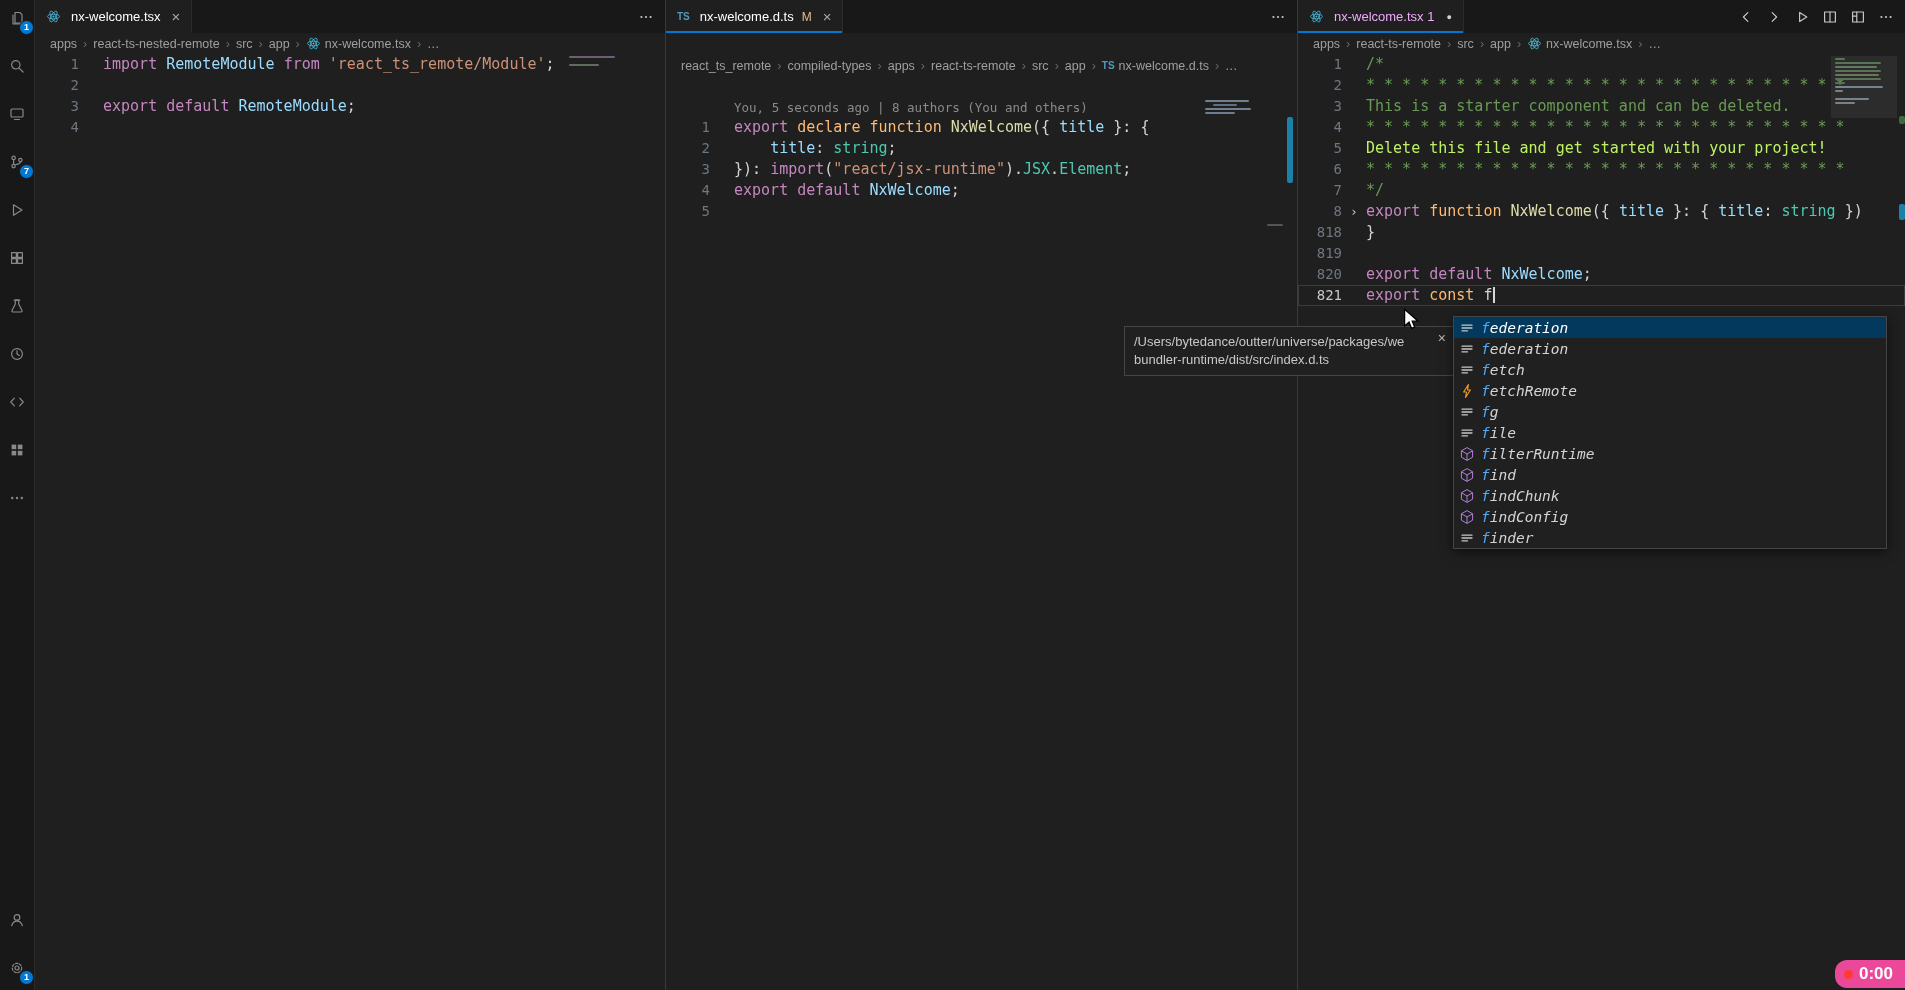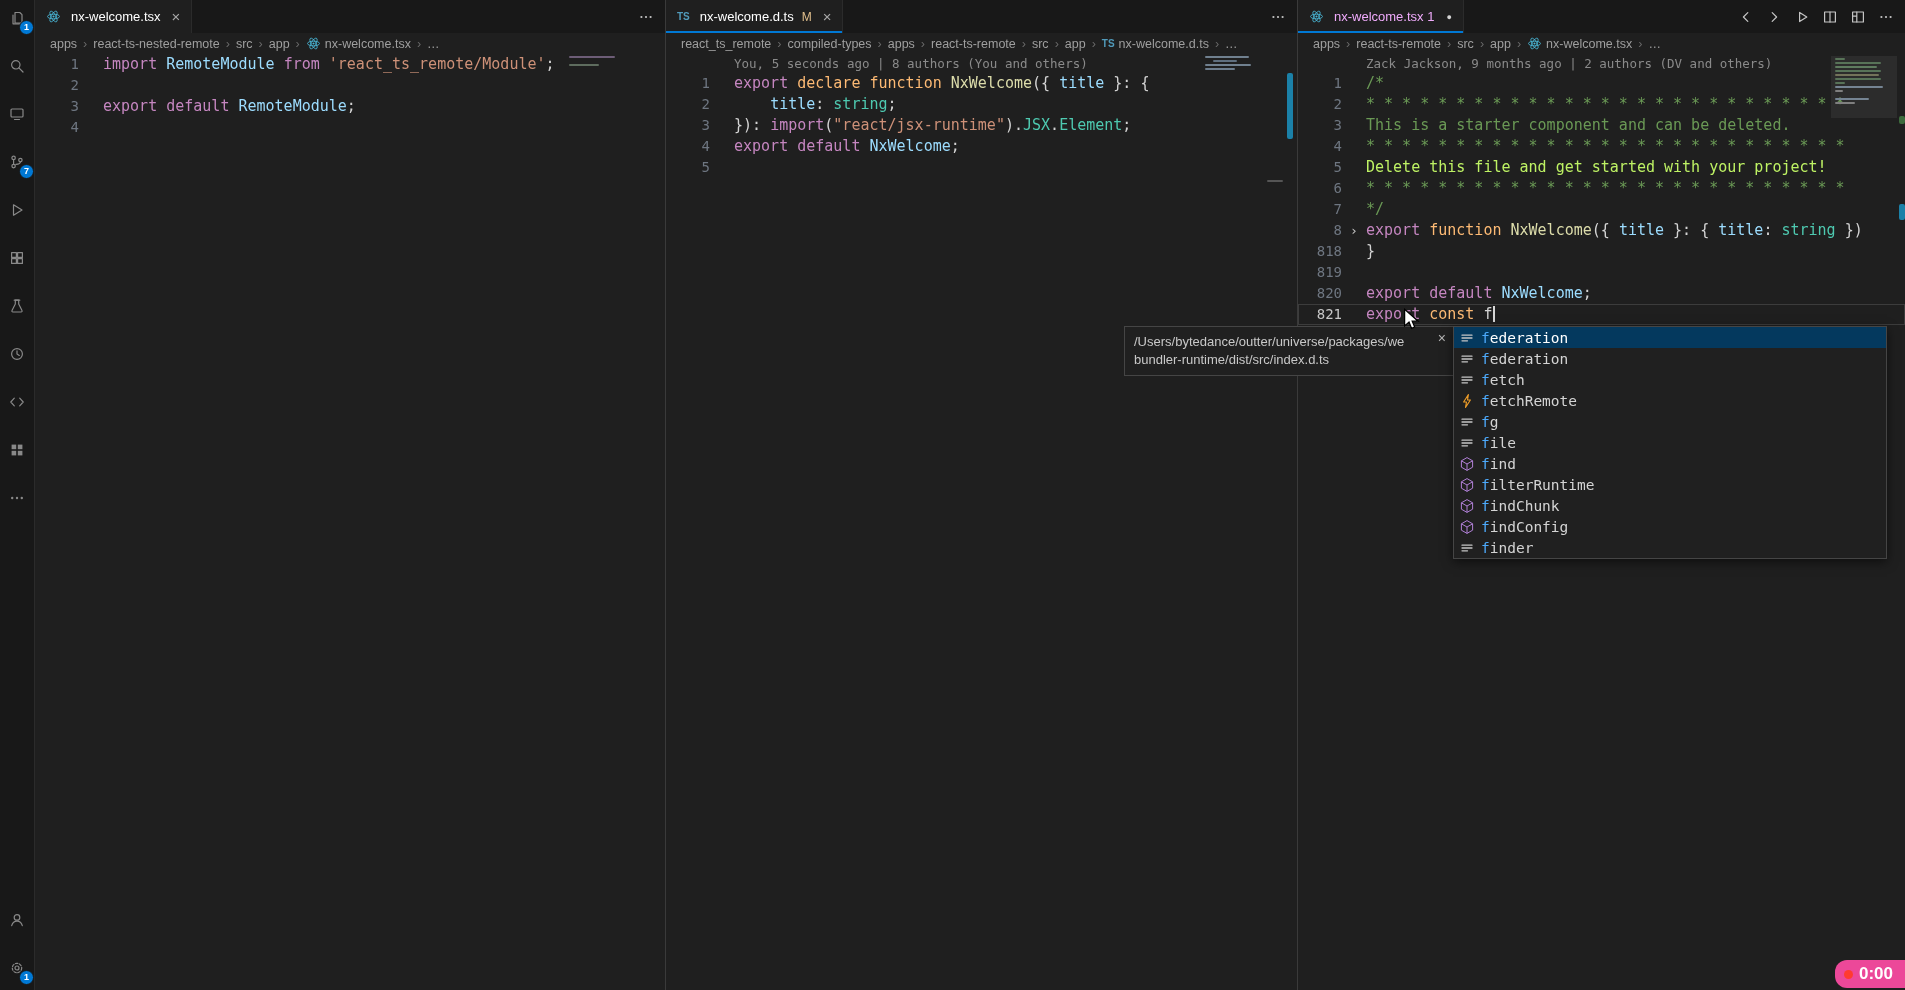--- a/index.html
+++ b/index.html
@@ -10,21 +10,21 @@
                display:flex;flex-direction:column;justify-content:space-between;align-items:center;
                padding:6px 0 10px;}
   .ab-col{display:flex;flex-direction:column;gap:24px;align-items:center;}
   .ab-item{position:relative;width:24px;height:24px;color:#898989;display:flex;align-items:center;justify-content:center;cursor:pointer;}
   .ab-badge{position:absolute;right:-5px;bottom:-5px;background:#0078d4;color:#fff;font-size:9px;
             line-height:13px;min-width:13px;height:13px;border-radius:8px;text-align:center;
             border:1px solid #181818;font-weight:bold;}
   
   .groups{display:flex;flex:1;height:100%;min-width:0;}
   .group{height:100%;border-right:1px solid #3a3a3a;display:flex;flex-direction:column;min-width:0;box-sizing:border-box;}
-  .g0{width:631px;flex:none;} .g1{width:632px;flex:none;} .g2{flex:1;border-right:none;}
+  .g0{width:631px;flex:none;} .g1{width:632px;flex:none;gap:22px;} .g2{flex:1;border-right:none;}
   .tabbar{height:33px;background:#181818;display:flex;align-items:stretch;flex:none;}
   .tab{display:flex;align-items:center;gap:6px;padding:0 11px;background:#1f1f1f;border-right:1px solid #2b2b2b;
        font-size:13px;color:#fff;position:relative;cursor:pointer;white-space:nowrap;}
   .tab.accent:after{content:"";position:absolute;left:0;right:0;bottom:0;height:2px;background:#0078d4;}
   .git-badge{color:#e2c08d;font-size:12px;margin-left:2px;}
   .tclose{color:#a9a9a9;font-size:15px;margin-left:5px;cursor:pointer;line-height:1;}
   .dirty-dot{color:#d4d4d4;font-size:9px;margin-left:6px;}
   .tab.mod-orange .tlabel{color:#f0abfc;}
   .tab-actions{margin-left:auto;display:flex;align-items:center;gap:8px;padding:0 9px;color:#c5c5c5;}
   .taction{width:20px;height:20px;display:flex;align-items:center;justify-content:center;cursor:pointer;border-radius:4px;}
@@ -45,22 +45,22 @@
   .line.current .ln{color:#c6c6c6;}
   .caret{display:inline-block;width:2px;height:16px;background:#d7d7d7;vertical-align:-3px;margin-left:1px;}
   .tk-kw{color:#c586c0;} .tk-decl{color:#fdba74;} .tk-fn{color:#dcdcaa;} .tk-var{color:#9cdcfe;}
   .tk-str{color:#ce9178;} .tk-type{color:#4ec9b0;} .tk-cm{color:#6a9955;} .tk-em{color:#bef264;} .tk-pl{color:#d4d4d4;}
   
   .minimap{position:absolute;top:2px;width:58px;}
   .mm{height:2px;margin-bottom:2px;border-radius:1px;}
   .ovbar{position:absolute;border-radius:2px;}
   .mm-slider{position:absolute;background:rgba(255,255,255,.06);}
   
-  .suggest{position:absolute;left:1453px;top:326px;width:432px;background:#202020;border:1px solid #454545;
-           box-shadow:0 3px 10px rgba(0,0,0,.55);z-index:6;}
+  .suggest{position:absolute;left:1453px;top:316px;width:432px;background:#202020;border:1px solid #454545;
+           box-shadow:0 3px 10px rgba(0,0,0,.55);z-index:6;font-style:italic;}
   .s-row{height:21px;display:flex;align-items:center;padding:0 6px 0 5px;gap:6px;
          font-family:"DejaVu Sans Mono","Liberation Mono",monospace;font-size:14.5px;color:#d4d4d4;cursor:pointer;}
   .s-row.sel{background:#04395e;color:#ffffff;}
   .sicon{width:16px;height:16px;flex:none;display:flex;align-items:center;justify-content:center;}
   .match{color:#4daafc;}
   .s-details{position:absolute;left:1124px;top:326px;width:330px;background:#202020;border:1px solid #454545;
              padding:6px 22px 6px 9px;font-size:13px;color:#c8c8c8;z-index:6;line-height:18px;box-sizing:border-box;}
   .dclose{position:absolute;top:4px;right:7px;color:#b5b5b5;cursor:pointer;font-size:14px;line-height:1;}
   
   .pointer{position:absolute;left:1403px;top:308px;z-index:9;}
@@ -413,21 +413,20 @@
                 <circle cx="8" cy="8" r="1.1" fill="#49b8d8" stroke="none"></circle>
               </svg>
             </span>
             <span>nx-welcome.tsx</span>
           </span>
           <span class="crumb">
             <span>…</span>
           </span>
         </div>
       <div class="editor">
-        <div class="codelens">Zack Jackson, 9 months ago | 2 authors (DV and others)</div>
         <div>
             <div class="line">
               <span class="ln">1</span>
               <span class="gut"></span>
               <span class="code"><span class="tk-cm">/*</span></span>
             </div>
             <div class="line">
               <span class="ln">2</span>
               <span class="gut"></span>
               <span class="code"><span class="tk-cm">* * * * * * * * * * * * * * * * * * * * * * * * * * *</span></span>
@@ -559,30 +558,30 @@
         </span>
         <span><span class="match">f</span>ile</span>
       </div>
       <div class="s-row">
         <span class="sicon">
           <svg width="16" height="16" viewBox="0 0 16 16" fill="none" stroke="#b180d7" stroke-width="1">
             <path d="M8 1.6 13.6 4.8v6.4L8 14.4 2.4 11.2V4.8z"></path>
             <path d="M2.4 4.8 8 8l5.6-3.2M8 8v6.4"></path>
           </svg>
         </span>
-        <span><span class="match">f</span>ind</span>
+        <span><span class="match">f</span>ilterRuntime</span>
       </div>
       <div class="s-row">
         <span class="sicon">
           <svg width="16" height="16" viewBox="0 0 16 16" fill="none" stroke="#b180d7" stroke-width="1">
             <path d="M8 1.6 13.6 4.8v6.4L8 14.4 2.4 11.2V4.8z"></path>
             <path d="M2.4 4.8 8 8l5.6-3.2M8 8v6.4"></path>
           </svg>
         </span>
-        <span><span class="match">f</span>ilterRuntime</span>
+        <span><span class="match">f</span>ind</span>
       </div>
       <div class="s-row">
         <span class="sicon">
           <svg width="16" height="16" viewBox="0 0 16 16" fill="none" stroke="#b180d7" stroke-width="1">
             <path d="M8 1.6 13.6 4.8v6.4L8 14.4 2.4 11.2V4.8z"></path>
             <path d="M2.4 4.8 8 8l5.6-3.2M8 8v6.4"></path>
           </svg>
         </span>
         <span><span class="match">f</span>indChunk</span>
       </div>

